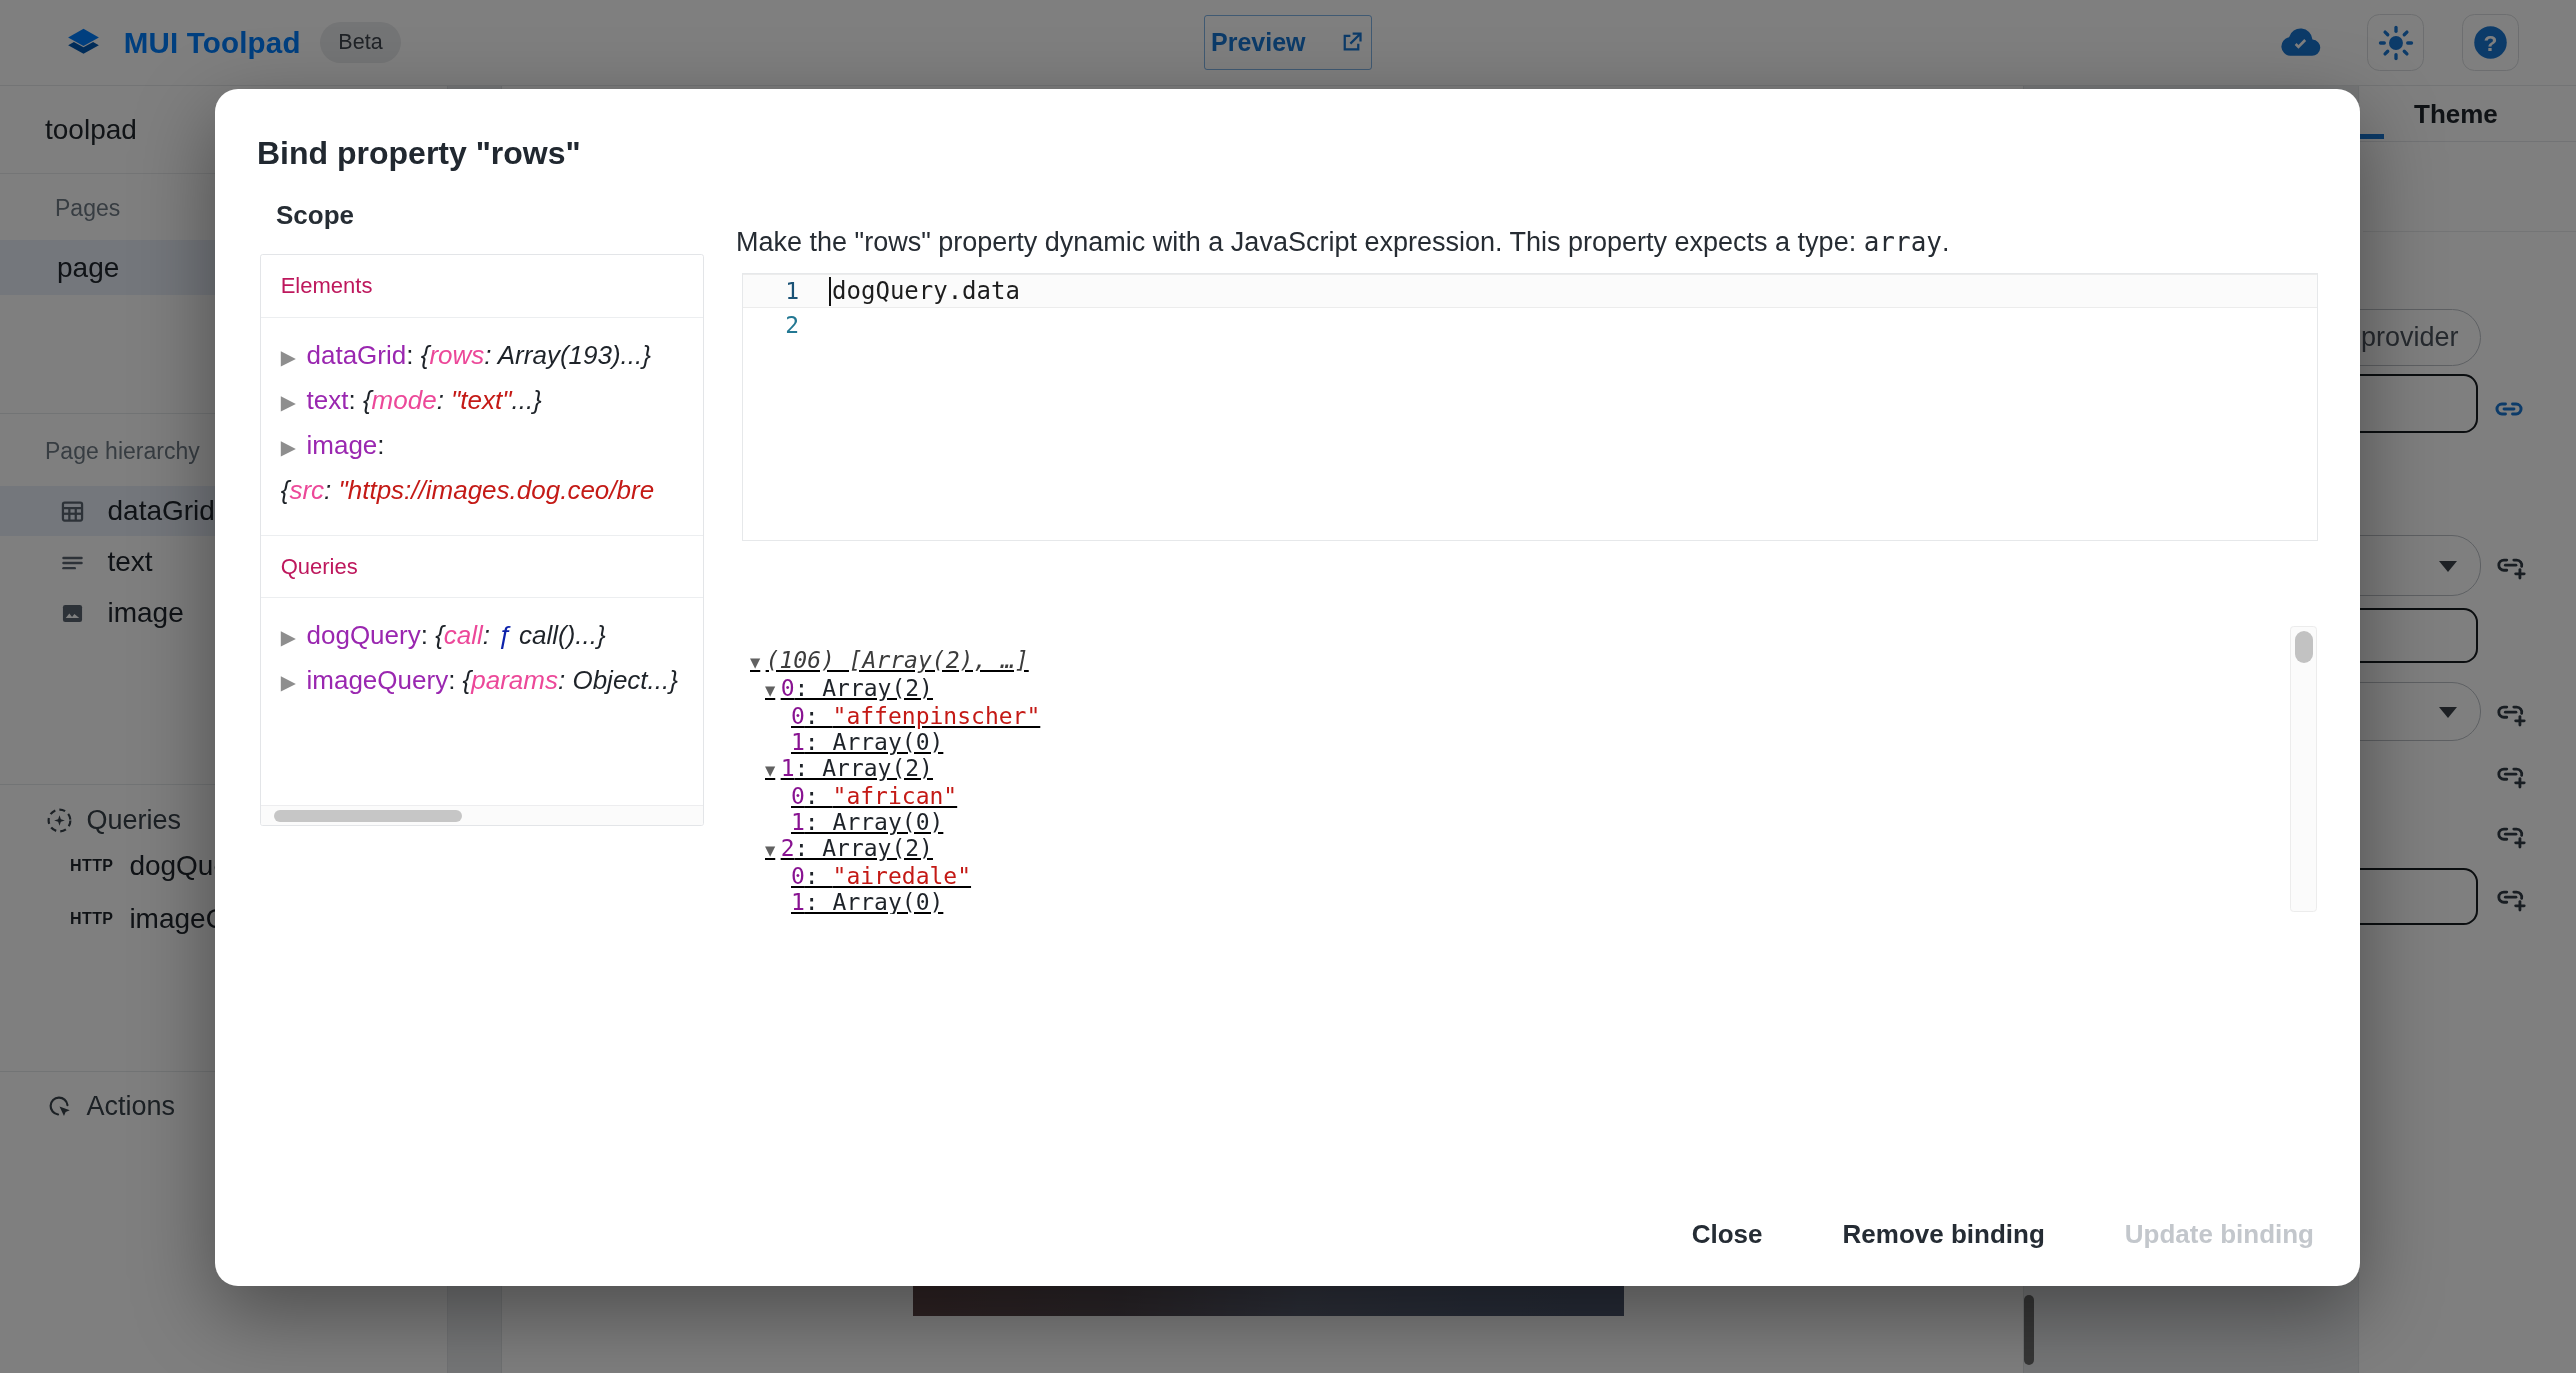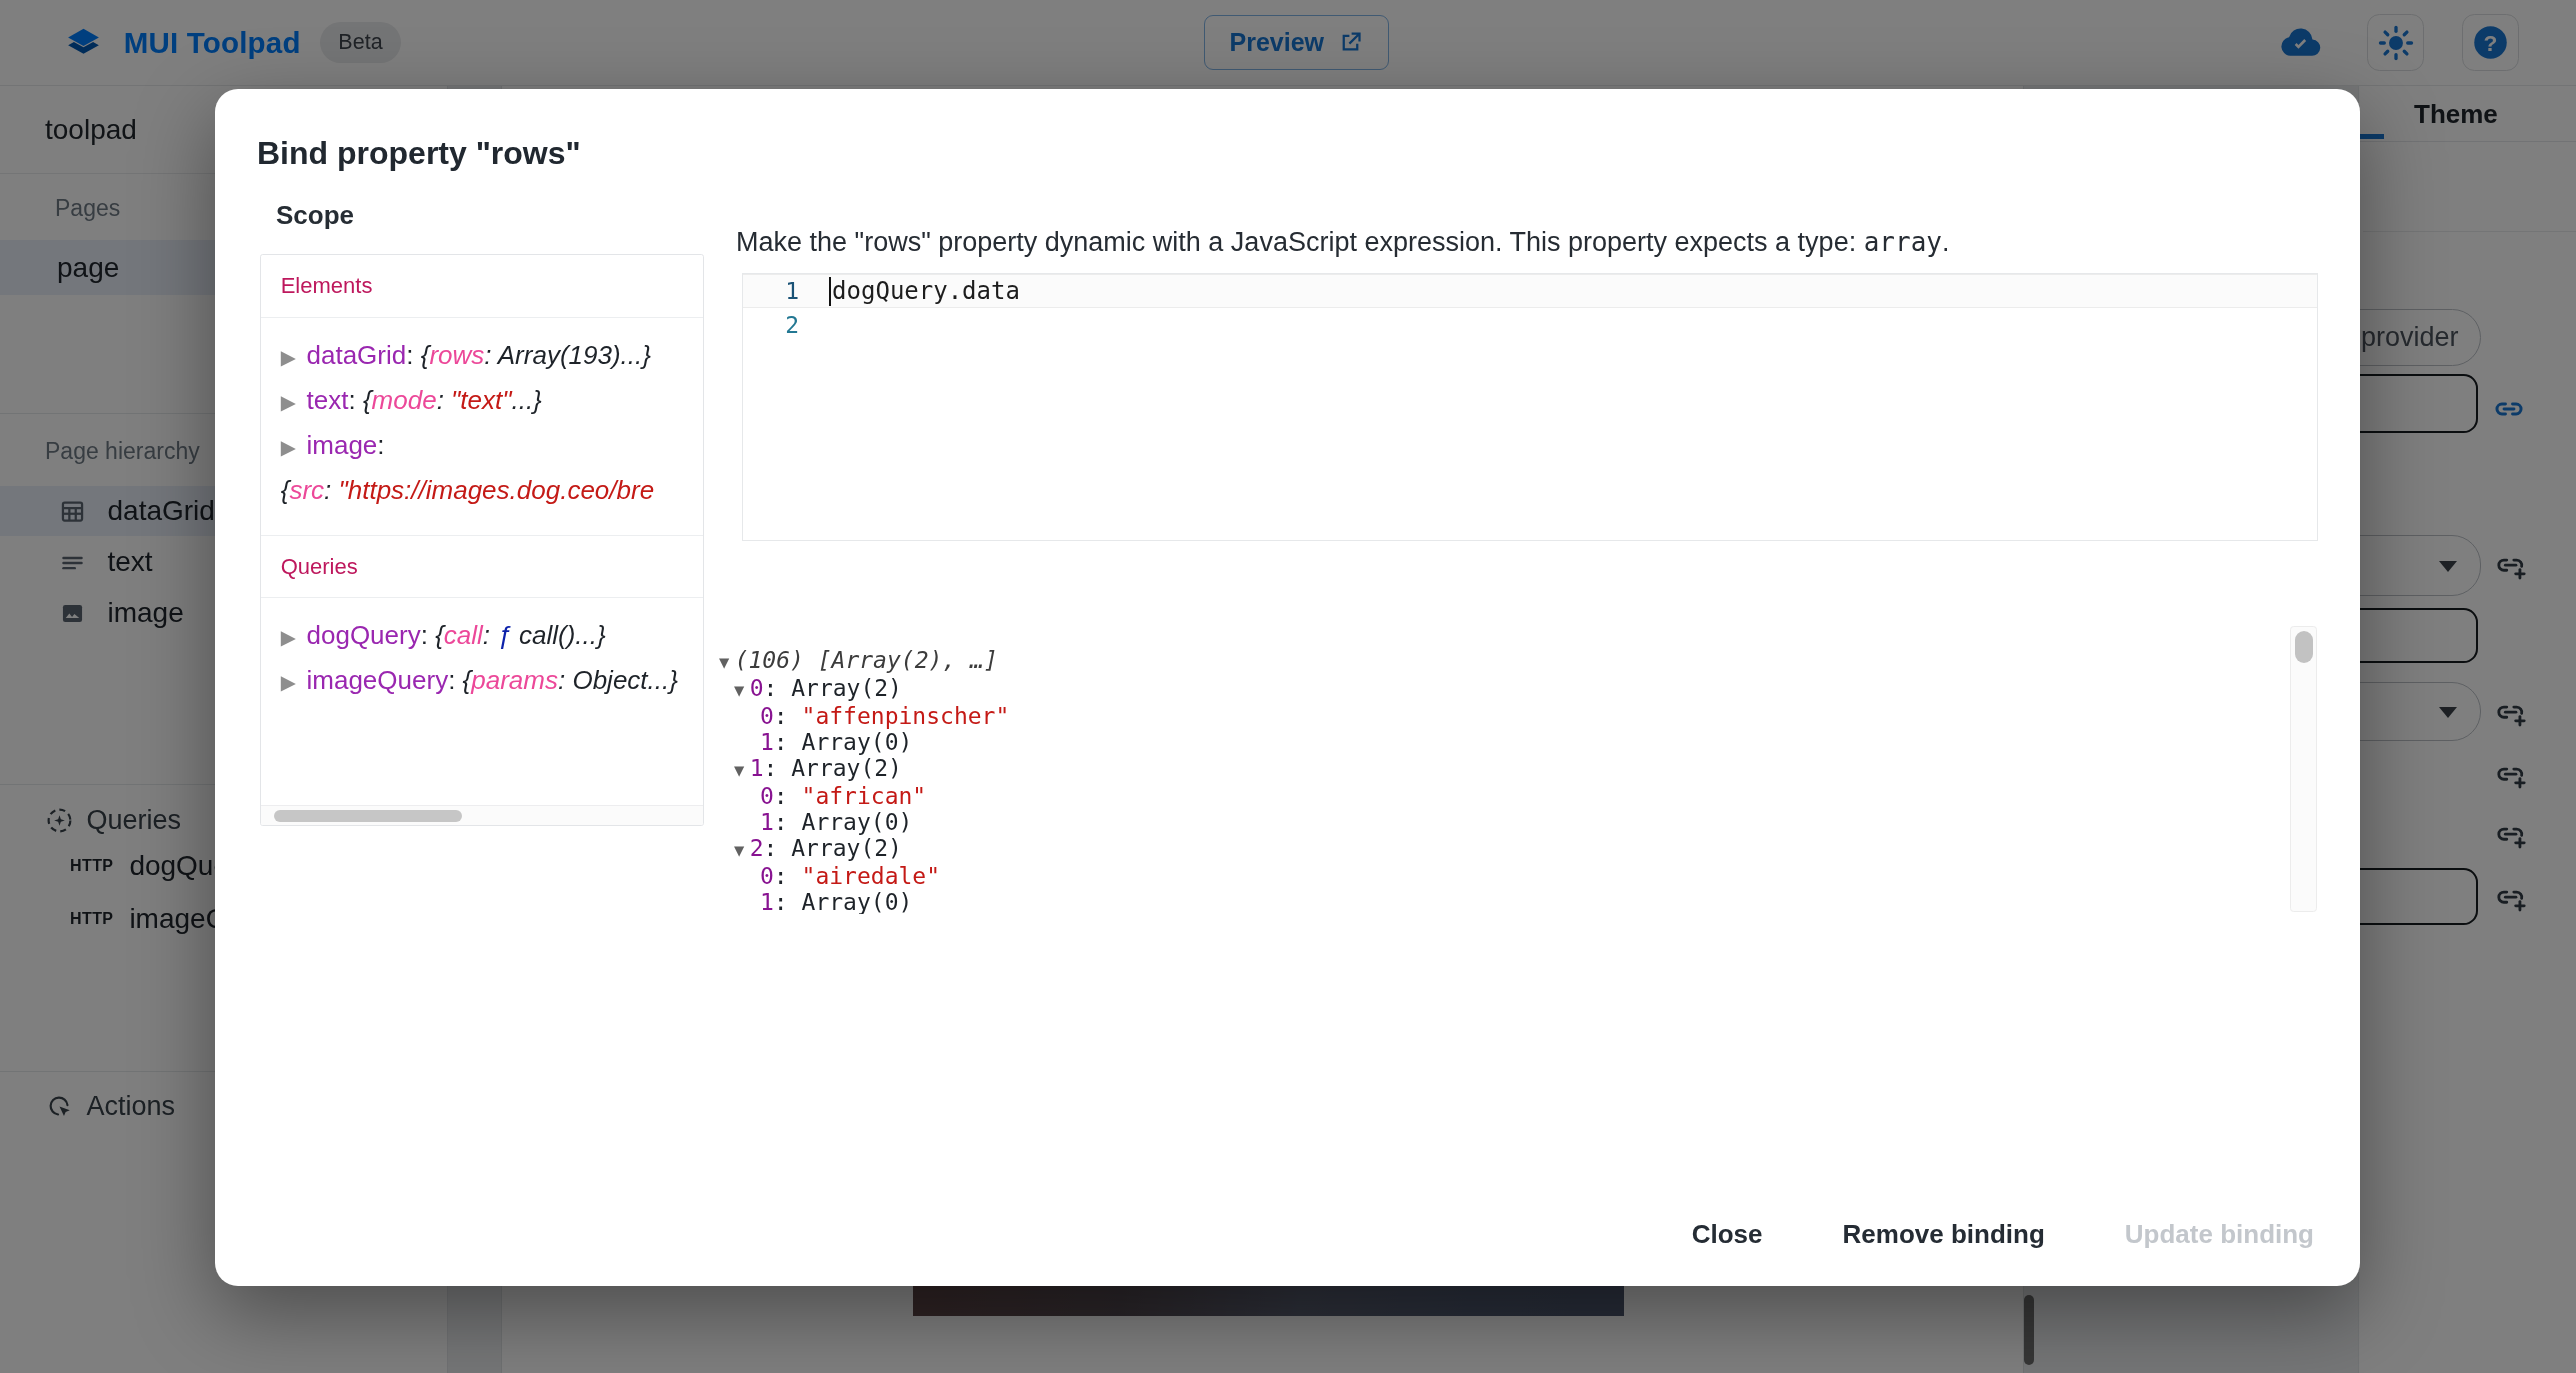--- a/index.html
+++ b/index.html
@@ -6,24 +6,24 @@
   html,body { margin:0; padding:0; width:2576px; height:1374px; overflow:hidden;
               font-family:"Liberation Sans", sans-serif; background:#fff; }
 
   
   .appbar { position:absolute; left:0; top:0; width:2576px; height:86px; background:#fff;
             border-bottom:0.9px solid #e6e8eb; display:flex; align-items:center; padding-left:63px; }
   .brand { display:flex; align-items:center; gap:19.7px; }
   .brand-title { color:#007fff; font-weight:700; font-size:29.5px; letter-spacing:0.2px; }
   .beta-chip { background:#e9eaec; color:#40474f; font-size:21.5px; line-height:1;
                padding:9.8px 18px; border-radius:27px; }
-  .preview-btn { position:absolute; left:1204px; top:15px; width:185px; height:55px;
-                 border:1.8px solid rgba(25,118,210,.55); border-radius:9px; color:#1976d2;
+  .preview-btn { position:absolute; left:1204px; top:15px; width:168px; height:55px;
+                 border:1.8px solid rgba(25,118,210,.55); border-radius:3px; color:#1976d2;
                  font-weight:600; font-size:25px; display:flex; align-items:center;
-                 justify-content:center; gap:12.5px; background:transparent; }
+                 justify-content:space-between; gap:12.5px; background:transparent; }
   .appbar-icons { position:absolute; right:57px; top:14.3px; display:flex; align-items:center; gap:38px; }
   .iconbtn { width:57px; height:57px; display:flex; align-items:center; justify-content:center;
              border-radius:12.5px; }
   .iconbtn.bordered { border:0.9px solid #dadde0; }
 
   
   .sidebar { position:absolute; left:0; top:86px; width:448px; height:1288px; background:#fff;
              border-right:0.9px solid #e2e5e9; }
   .project-row { height:88px; display:flex; align-items:center; padding-left:45px;
                  border-bottom:0.9px solid #e8eaed; font-size:28px; color:#23292f; }
@@ -93,22 +93,22 @@
   .editor { position:absolute; left:527px; top:184px; width:1576px; height:268px;
             border:0.9px solid #e6e8ea; background:#fff; }
   .ed-row { display:flex; align-items:center; height:34px; }
   .ed-row.active { background:#fbfbfb; border-top:1.8px solid #ececec; border-bottom:1.8px solid #ececec; }
   .ed-num { width:86px; text-align:right; padding-right:30px; font-family:"DejaVu Sans Mono", monospace;
             font-size:23px; color:#237893; }
   .ed-num.cur { color:#1a5276; }
   .ed-code { font-family:"DejaVu Sans Mono", monospace; font-size:24px; color:#1d1d1d; display:flex; align-items:center; }
   .caret-bar { display:inline-block; width:2.2px; height:29px; background:#111; margin-right:0.9px; }
 
-  .jsontree { position:absolute; left:504px; top:553px; width:1538px; height:272px; overflow:hidden;
-              font-family:"DejaVu Sans Mono", monospace; font-size:23px; line-height:26px; padding-top:5.4px; }
+  .jsontree { position:absolute; left:535px; top:553px; width:1538px; height:272px; overflow:hidden;
+              font-family:"DejaVu Sans Mono", monospace; font-size:23px; line-height:26px; padding-top:5.4px;text-decoration:underline; }
   .jrow { white-space:nowrap; }
   .jrow.lvl0 { padding-left:0; }
   .jrow.lvl1 { padding-left:15px; }
   .jrow.lvl2 { padding-left:41px; }
   .jtri { color:#616161; font-size:17px; margin-right:5.4px; }
   .jt-root { font-style:italic; color:#3c3c3c; }
   .jt-idx { color:#881391; }
   .jt-p { color:#1e2329; }
   .jt-s { color:#c41a16; }
   .vscroll { position:absolute; left:2075px; top:537px; width:27px; height:286px; background:#fbfbfb;

